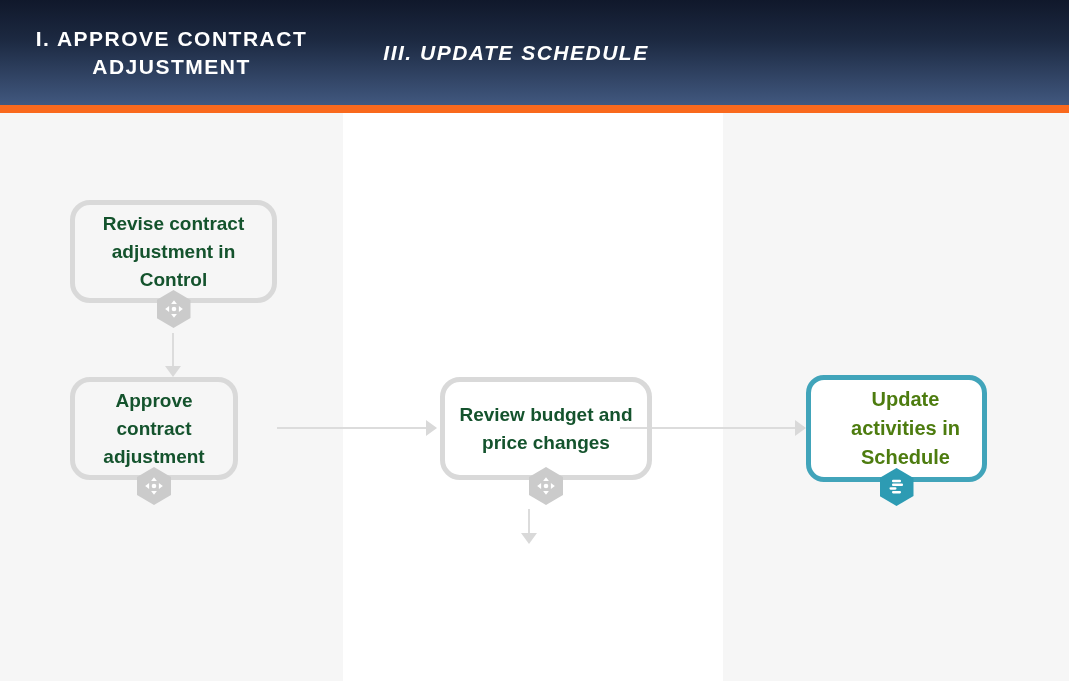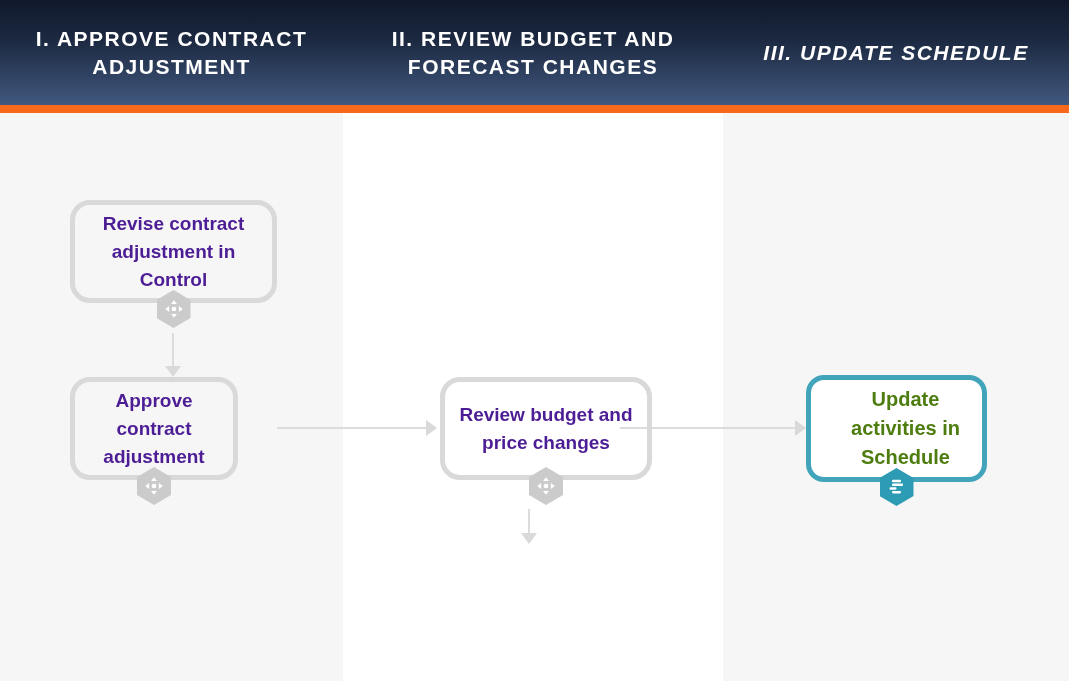--- a/index.html
+++ b/index.html
@@ -32,21 +32,21 @@
   .band-3 { left: 723px; width: 346px; background: #f6f6f6; }
 
   
   .node {
     position: absolute; border-radius: 20px;
     display: flex; align-items: center; justify-content: center;
     text-align: center; cursor: pointer;
   }
   .node-label { font-weight: bold; font-size: 19px; line-height: 28px; padding: 0 14px; }
   .node.inactive { border: 5px solid #d9d9d9; background: transparent; }
-  .node.inactive .node-label { color: #4c1d95; }
+  .node.inactive .node-label { color: #14532d; }
   .node.active { border: 5px solid #41a4ba; background: #ffffff; border-radius: 18px; }
   .node.active .node-label { color: #4d7c0f; font-size: 20px; line-height: 29px; padding-left: 32px; }
 
   .n1 { left: 70px;  top: 87px;  width: 207px; height: 103px; }
   .n2 { left: 70px;  top: 264px; width: 168px; height: 103px; }
   .n3 { left: 440px; top: 264px; width: 212px; height: 103px; }
   .n4 { left: 440px; top: 430px; width: 180px; height: 102px; }
   .n5 { left: 806px; top: 262px; width: 181px; height: 107px; }
 
   
@@ -78,23 +78,20 @@
   .a3-head { left: 521px; top: 420px; }
   .a4-line { left: 620px; top: 314px; width: 176px; }
   .a4-head { left: 795px; top: 307px; }
 </style>
 </head>
 <body>
 
 <div class="header">
   <div class="phase phase-1">
     <div class="phase-title">I. APPROVE CONTRACT ADJUSTMENT</div>
-  </div>
-  <div class="phase phase-2">
-    <div class="phase-title">II. REVIEW BUDGET AND FORECAST CHANGES</div>
   </div>
   <div class="phase phase-3">
     <div class="phase-title">III. UPDATE SCHEDULE</div>
   </div>
 </div>
 <div class="accent-bar"></div>
 
 <div class="canvas">
 
   <div class="col-band band-1"></div>

